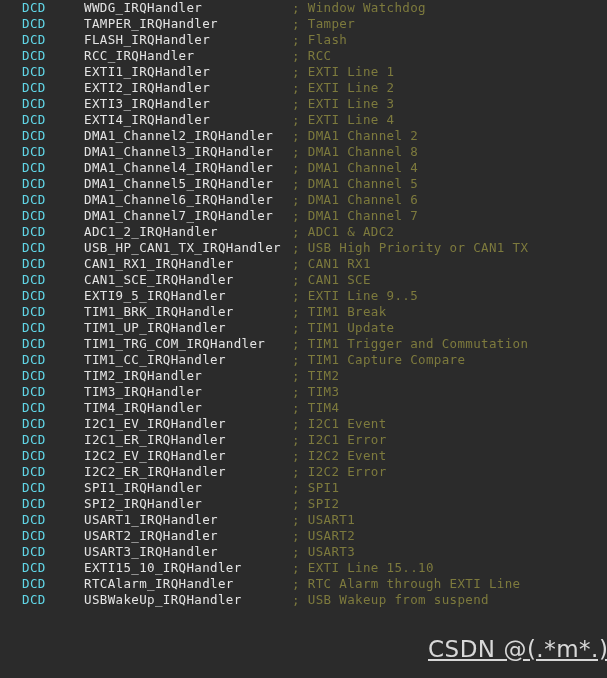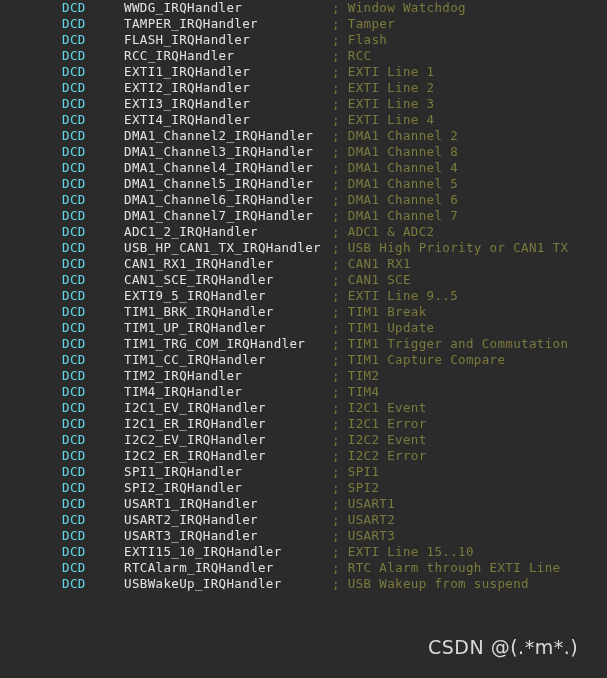--- a/index.html
+++ b/index.html
@@ -37,21 +37,20 @@
     padding-top: 0px;
     box-sizing: border-box;
   }
   .code-line {
     height: 16px;
     line-height: 16px;
     font-size: 12.5px;
     letter-spacing: 0.35px;
     white-space: pre;
     display: block;
-    margin-left: 40px;
   }
   .ln-indent {
     display: inline-block;
     width: 22px;
   }
   .tok-kw {
     color: #61d7e8;
   }
   .tok-sym {
     color: #e4e4e4;
@@ -66,25 +65,26 @@
   }
   .col-sym {
     display: inline-block;
     width: 208px;
   }
   #watermark {
     position: absolute;
     left: 428px;
     top: 636px;
     font-family: "DejaVu Sans", "Liberation Sans", sans-serif;
-    font-size: 19px;
+    font-size: 23px;
     letter-spacing: 0.5px;
     color: rgba(255, 255, 255, 0.82);
     pointer-events: none;
     white-space: nowrap;
+    text-decoration: underline;
   }
 </style>
 </head>
 <body>
 
 <div id="editor">
 
   <div id="gutter"></div>
 
   <div id="code">
@@ -105,20 +105,21 @@
       <div class="code-line"><span class="ln-indent"> </span><span class="tok-kw col-kw">DCD</span><span class="tok-sym col-sym">ADC1_2_IRQHandler</span><span class="tok-comment">; ADC1 &amp; ADC2</span></div>
       <div class="code-line"><span class="ln-indent"> </span><span class="tok-kw col-kw">DCD</span><span class="tok-sym col-sym">USB_HP_CAN1_TX_IRQHandler</span><span class="tok-comment">; USB High Priority or CAN1 TX</span></div>
       <div class="code-line"><span class="ln-indent"> </span><span class="tok-kw col-kw">DCD</span><span class="tok-sym col-sym">CAN1_RX1_IRQHandler</span><span class="tok-comment">; CAN1 RX1</span></div>
       <div class="code-line"><span class="ln-indent"> </span><span class="tok-kw col-kw">DCD</span><span class="tok-sym col-sym">CAN1_SCE_IRQHandler</span><span class="tok-comment">; CAN1 SCE</span></div>
       <div class="code-line"><span class="ln-indent"> </span><span class="tok-kw col-kw">DCD</span><span class="tok-sym col-sym">EXTI9_5_IRQHandler</span><span class="tok-comment">; EXTI Line 9..5</span></div>
       <div class="code-line"><span class="ln-indent"> </span><span class="tok-kw col-kw">DCD</span><span class="tok-sym col-sym">TIM1_BRK_IRQHandler</span><span class="tok-comment">; TIM1 Break</span></div>
       <div class="code-line"><span class="ln-indent"> </span><span class="tok-kw col-kw">DCD</span><span class="tok-sym col-sym">TIM1_UP_IRQHandler</span><span class="tok-comment">; TIM1 Update</span></div>
       <div class="code-line"><span class="ln-indent"> </span><span class="tok-kw col-kw">DCD</span><span class="tok-sym col-sym">TIM1_TRG_COM_IRQHandler</span><span class="tok-comment">; TIM1 Trigger and Commutation</span></div>
       <div class="code-line"><span class="ln-indent"> </span><span class="tok-kw col-kw">DCD</span><span class="tok-sym col-sym">TIM1_CC_IRQHandler</span><span class="tok-comment">; TIM1 Capture Compare</span></div>
       <div class="code-line"><span class="ln-indent"> </span><span class="tok-kw col-kw">DCD</span><span class="tok-sym col-sym">TIM2_IRQHandler</span><span class="tok-comment">; TIM2</span></div>
+      <div class="code-line"><span class="ln-indent"> </span><span class="tok-kw col-kw">DCD</span><span class="tok-sym col-sym">TIM3_IRQHandler</span><span class="tok-comment">; TIM3</span></div>
       <div class="code-line"><span class="ln-indent"> </span><span class="tok-kw col-kw">DCD</span><span class="tok-sym col-sym">TIM4_IRQHandler</span><span class="tok-comment">; TIM4</span></div>
       <div class="code-line"><span class="ln-indent"> </span><span class="tok-kw col-kw">DCD</span><span class="tok-sym col-sym">I2C1_EV_IRQHandler</span><span class="tok-comment">; I2C1 Event</span></div>
       <div class="code-line"><span class="ln-indent"> </span><span class="tok-kw col-kw">DCD</span><span class="tok-sym col-sym">I2C1_ER_IRQHandler</span><span class="tok-comment">; I2C1 Error</span></div>
       <div class="code-line"><span class="ln-indent"> </span><span class="tok-kw col-kw">DCD</span><span class="tok-sym col-sym">I2C2_EV_IRQHandler</span><span class="tok-comment">; I2C2 Event</span></div>
       <div class="code-line"><span class="ln-indent"> </span><span class="tok-kw col-kw">DCD</span><span class="tok-sym col-sym">I2C2_ER_IRQHandler</span><span class="tok-comment">; I2C2 Error</span></div>
       <div class="code-line"><span class="ln-indent"> </span><span class="tok-kw col-kw">DCD</span><span class="tok-sym col-sym">SPI1_IRQHandler</span><span class="tok-comment">; SPI1</span></div>
       <div class="code-line"><span class="ln-indent"> </span><span class="tok-kw col-kw">DCD</span><span class="tok-sym col-sym">SPI2_IRQHandler</span><span class="tok-comment">; SPI2</span></div>
       <div class="code-line"><span class="ln-indent"> </span><span class="tok-kw col-kw">DCD</span><span class="tok-sym col-sym">USART1_IRQHandler</span><span class="tok-comment">; USART1</span></div>
       <div class="code-line"><span class="ln-indent"> </span><span class="tok-kw col-kw">DCD</span><span class="tok-sym col-sym">USART2_IRQHandler</span><span class="tok-comment">; USART2</span></div>
       <div class="code-line"><span class="ln-indent"> </span><span class="tok-kw col-kw">DCD</span><span class="tok-sym col-sym">USART3_IRQHandler</span><span class="tok-comment">; USART3</span></div>

